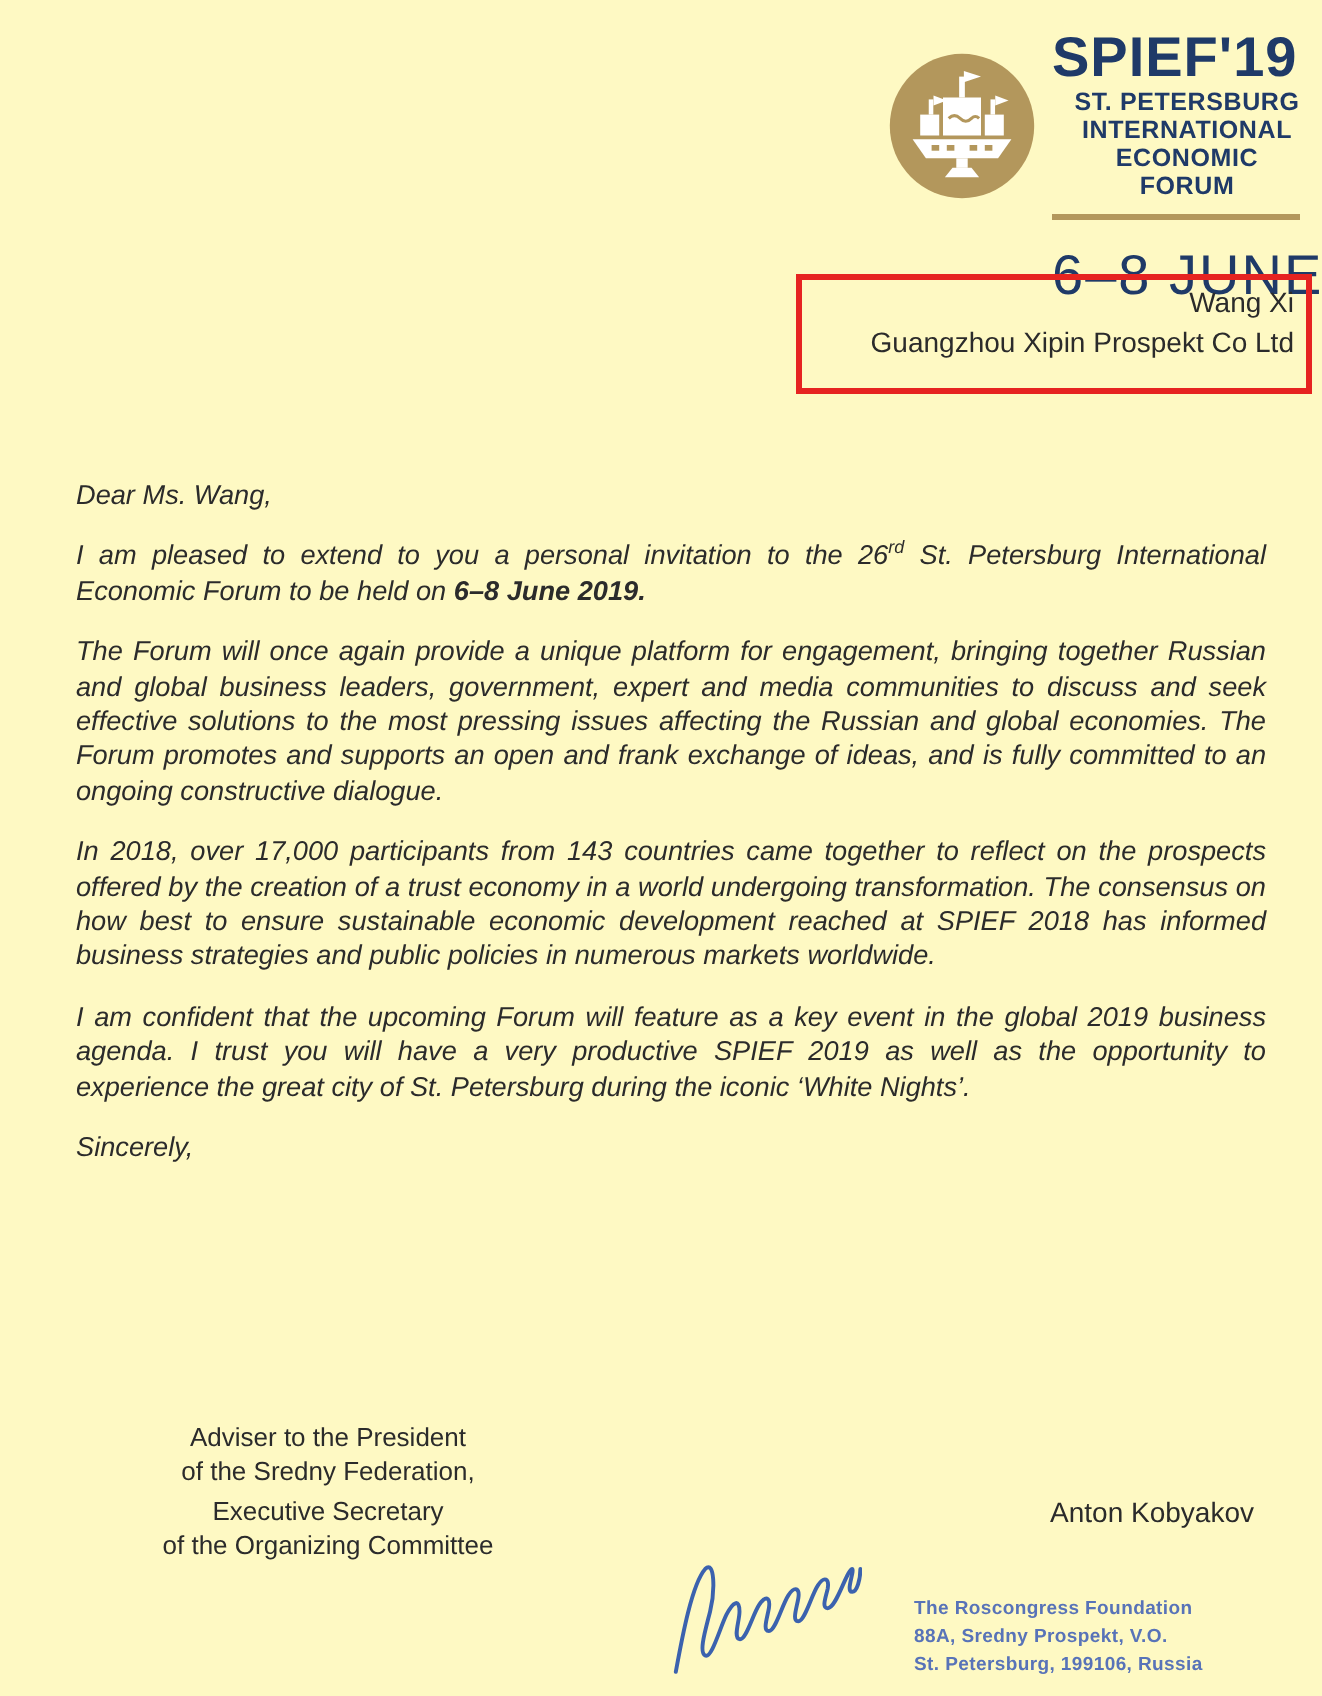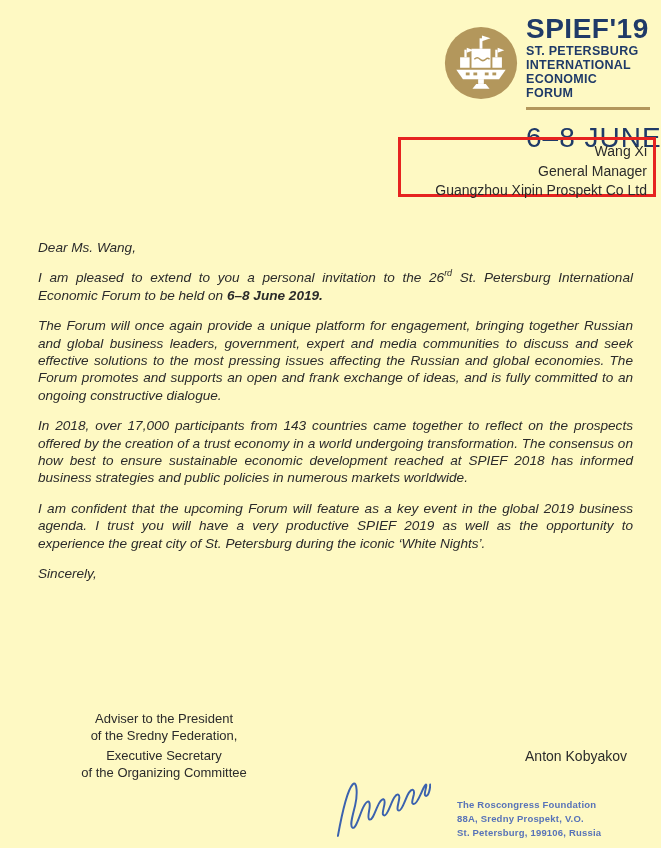--- a/index.html
+++ b/index.html
@@ -33,20 +33,21 @@
     letter-spacing: 0.5px;
     line-height: 30px;
     white-space: nowrap;
   }
   .logo-orgline {
     font-size: 12.5px;
     font-weight: bold;
     line-height: 14px;
     letter-spacing: 0.3px;
     white-space: nowrap;
+    text-align: center;
   }
   .logo-rule {
     width: 124px; height: 3px;
     background: #b3975c;
     margin-top: 7px;
   }
   .logo-dates {
     font-size: 28px;
     font-weight: normal;
     letter-spacing: 1px;
@@ -159,21 +160,20 @@
     <div class="logo-orgline">ST. PETERSBURG</div>
     <div class="logo-orgline">INTERNATIONAL</div>
     <div class="logo-orgline">ECONOMIC</div>
     <div class="logo-orgline">FORUM</div>
     <div class="logo-rule"></div>
     <div class="logo-dates">6–8 JUNE</div>
   </div>
 
   <div class="recipient-box">
     <div>Wang Xi</div>
-    <div>General Manager</div>
     <div>Guangzhou Xipin Prospekt Co Ltd</div>
   </div>
 
   <div class="letter-body">
     <p class="salutation">Dear Ms. Wang,</p>
     <p><span>I am pleased to extend to you a personal invitation to the 26</span><sup>rd</sup><span> St. Petersburg International Economic Forum to be held on </span><span class="bold">6–8 June 2019.</span></p>
     <p>The Forum will once again provide a unique platform for engagement, bringing together Russian and global business leaders, government, expert and media communities to discuss and seek effective solutions to the most pressing issues affecting the Russian and global economies. The Forum promotes and supports an open and frank exchange of ideas, and is fully committed to an ongoing constructive dialogue.</p>
     <p>In 2018, over 17,000 participants from 143 countries came together to reflect on the prospects offered by the creation of a trust economy in a world undergoing transformation. The consensus on how best to ensure sustainable economic development reached at SPIEF 2018 has informed business strategies and public policies in numerous markets worldwide.</p>
     <p>I am confident that the upcoming Forum will feature as a key event in the global 2019 business agenda. I trust you will have a very productive SPIEF 2019 as well as the opportunity to experience the great city of St. Petersburg during the iconic ‘White Nights’.</p>
     <p class="closing">Sincerely,</p>

